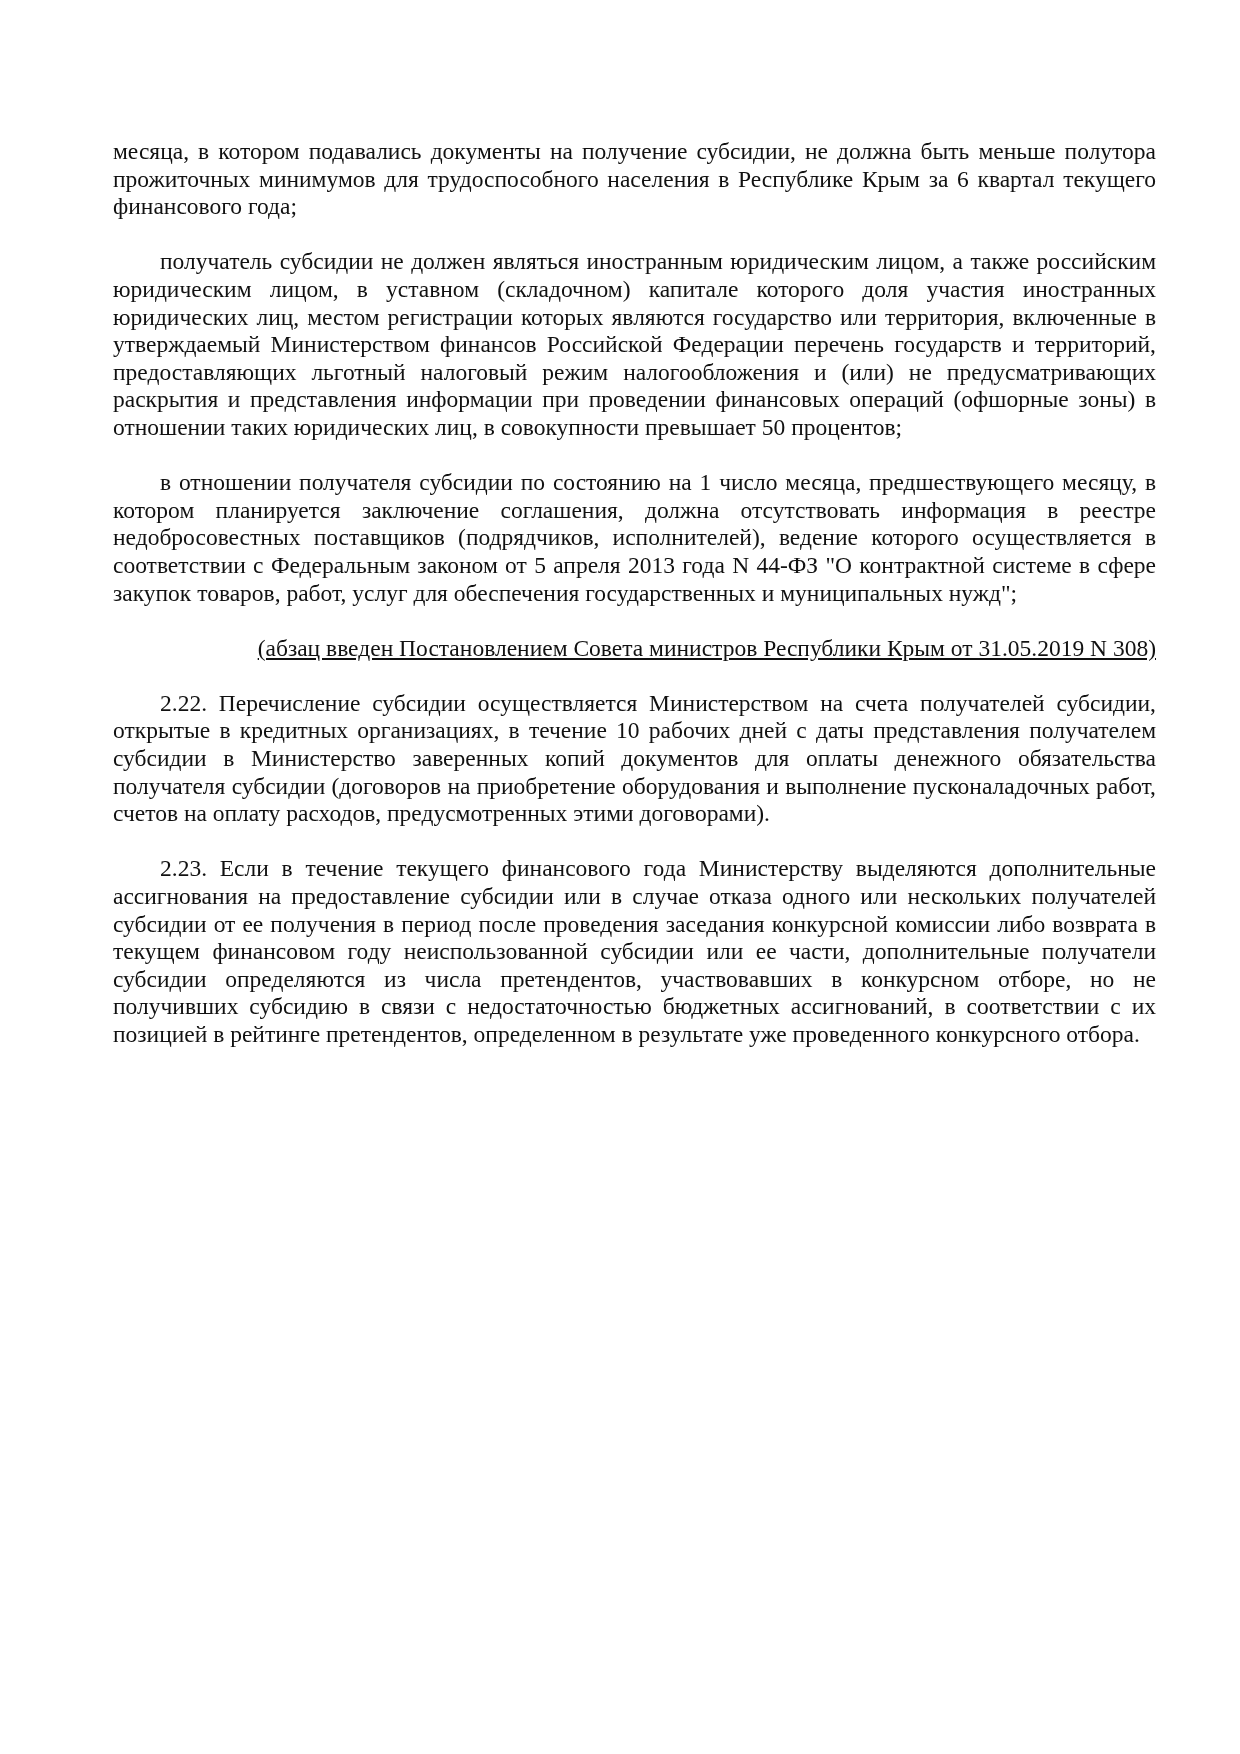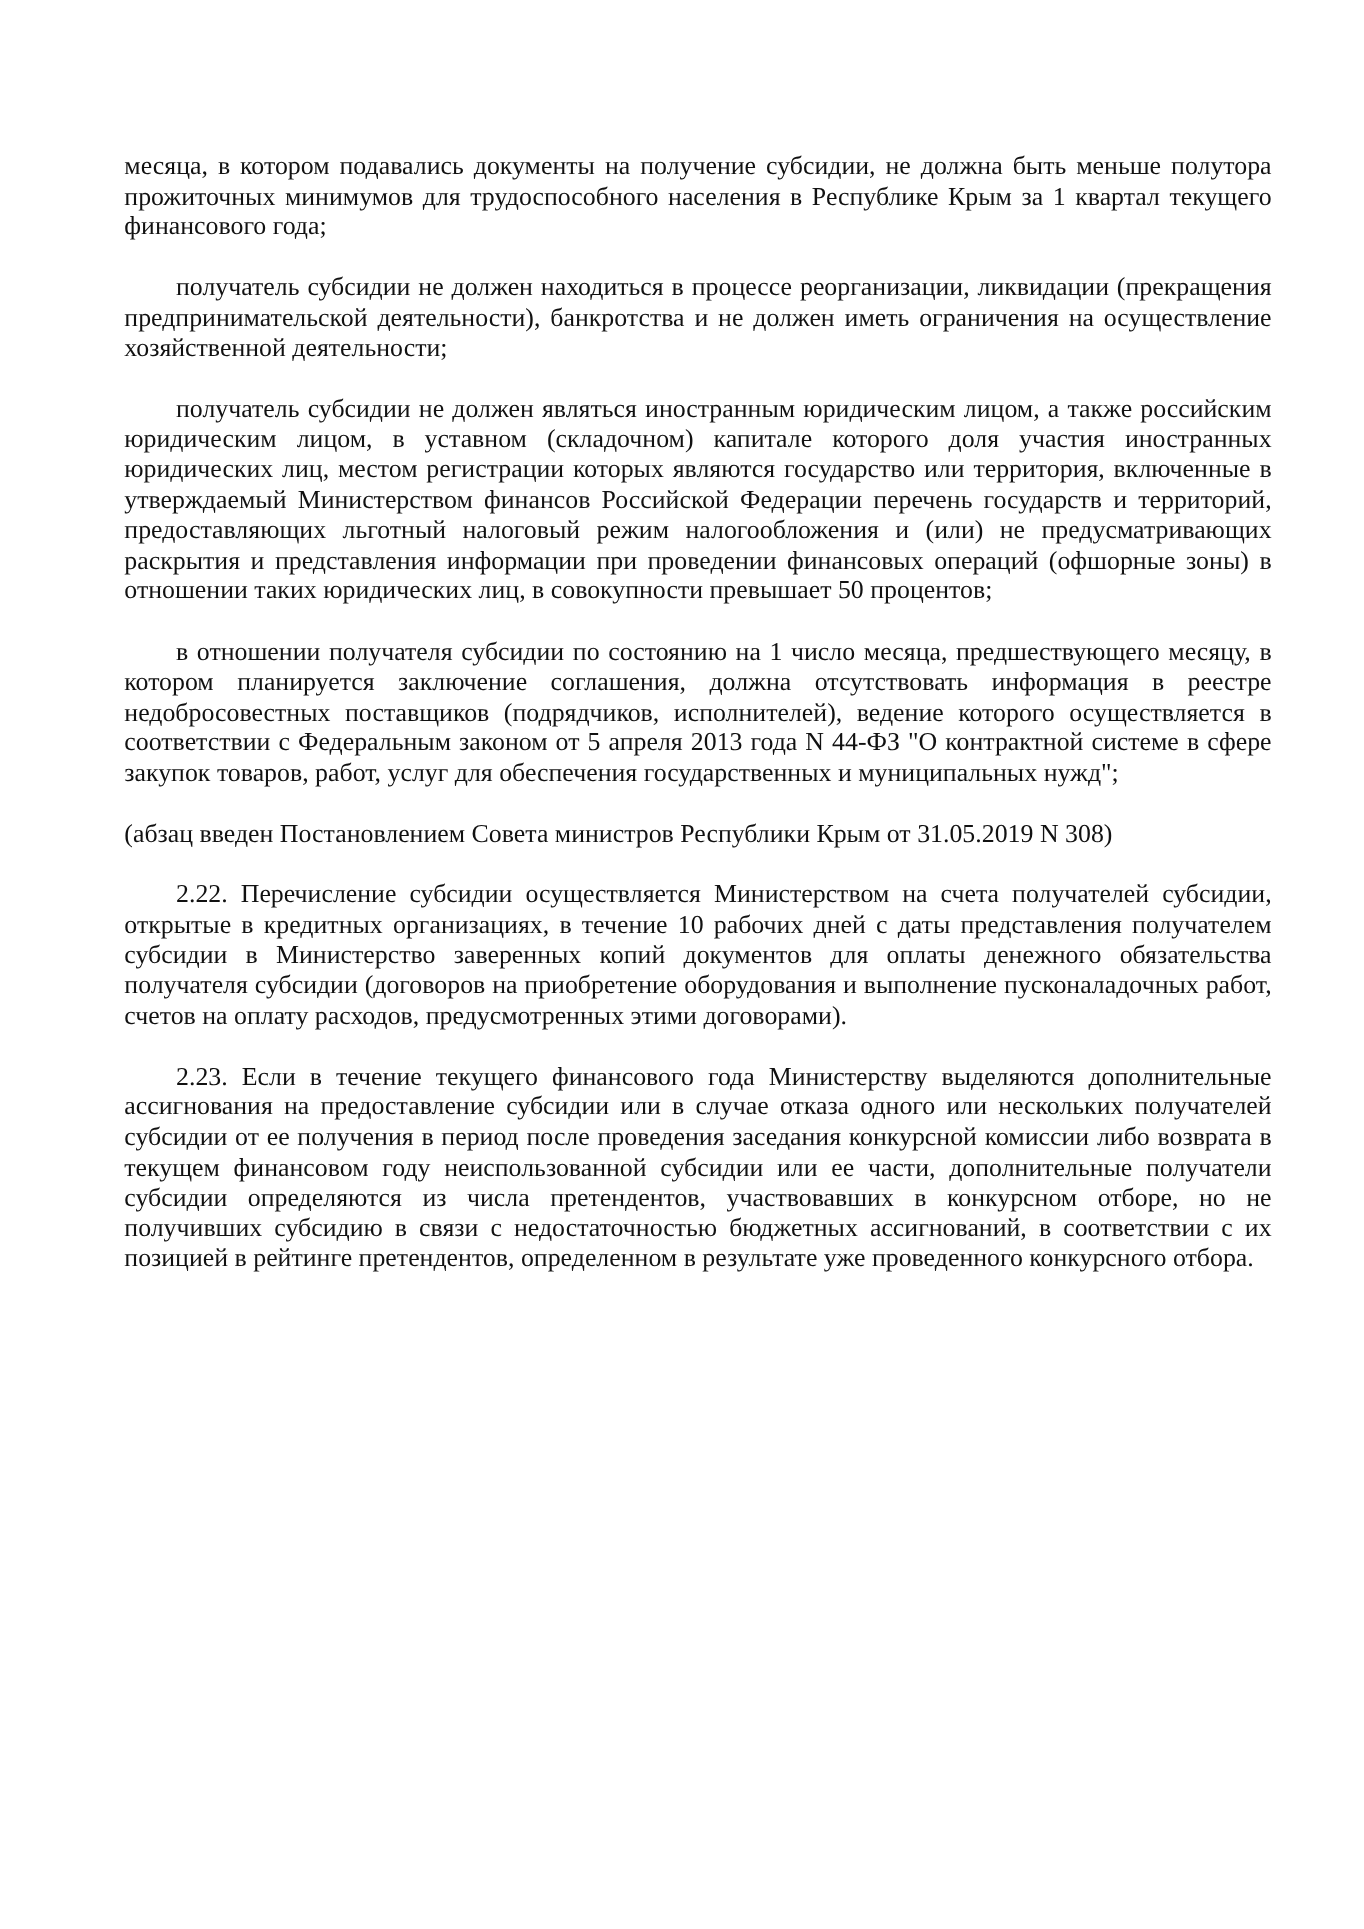--- a/index.html
+++ b/index.html
@@ -14,26 +14,25 @@
       line-height: 27.6px;
       color: #111111;
     }
     .para {
       margin: 0 0 27.6px 0;
       text-align: justify;
       text-align-last: left;
     }
     .para.indent { text-indent: 47px; }
     .para.tight { margin-bottom: 0; }
-    .note { margin: 0 0 27.6px 0; text-align: left; }
+    .note { margin: 0 0 27.6px 0; text-align: right; text-decoration: underline; }
   </style>
 </head>
 <body>
 
 <div class="page">
-  <p class="para">месяца, в котором подавались документы на получение субсидии, не должна быть меньше полутора прожиточных минимумов для трудоспособного населения в Республике Крым за 1 квартал текущего финансового года;</p>
-  <p class="para indent">получатель субсидии не должен находиться в процессе реорганизации, ликвидации (прекращения предпринимательской деятельности), банкротства и не должен иметь ограничения на осуществление хозяйственной деятельности;</p>
+  <p class="para">месяца, в котором подавались документы на получение субсидии, не должна быть меньше полутора прожиточных минимумов для трудоспособного населения в Республике Крым за 6 квартал текущего финансового года;</p>
   <p class="para indent">получатель субсидии не должен являться иностранным юридическим лицом, а также российским юридическим лицом, в уставном (складочном) капитале которого доля участия иностранных юридических лиц, местом регистрации которых являются государство или территория, включенные в утверждаемый Министерством финансов Российской Федерации перечень государств и территорий, предоставляющих льготный налоговый режим налогообложения и (или) не предусматривающих раскрытия и представления информации при проведении финансовых операций (офшорные зоны) в отношении таких юридических лиц, в совокупности превышает 50 процентов;</p>
   <p class="para indent">в отношении получателя субсидии по состоянию на 1 число месяца, предшествующего месяцу, в котором планируется заключение соглашения, должна отсутствовать информация в реестре недобросовестных поставщиков (подрядчиков, исполнителей), ведение которого осуществляется в соответствии с Федеральным законом от 5 апреля 2013 года N 44-ФЗ "О контрактной системе в сфере закупок товаров, работ, услуг для обеспечения государственных и муниципальных нужд";</p>
   <p class="note">(абзац введен Постановлением Совета министров Республики Крым от 31.05.2019 N 308)</p>
   <p class="para indent">2.22. Перечисление субсидии осуществляется Министерством на счета получателей субсидии, открытые в кредитных организациях, в течение 10 рабочих дней с даты представления получателем субсидии в Министерство заверенных копий документов для оплаты денежного обязательства получателя субсидии (договоров на приобретение оборудования и выполнение пусконаладочных работ, счетов на оплату расходов, предусмотренных этими договорами).</p>
   <p class="para indent">2.23. Если в течение текущего финансового года Министерству выделяются дополнительные ассигнования на предоставление субсидии или в случае отказа одного или нескольких получателей субсидии от ее получения в период после проведения заседания конкурсной комиссии либо возврата в текущем финансовом году неиспользованной субсидии или ее части, дополнительные получатели субсидии определяются из числа претендентов, участвовавших в конкурсном отборе, но не получивших субсидию в связи с недостаточностью бюджетных ассигнований, в соответствии с их позицией в рейтинге претендентов, определенном в результате уже проведенного конкурсного отбора.</p>
 </div>
 
 </body></html>

